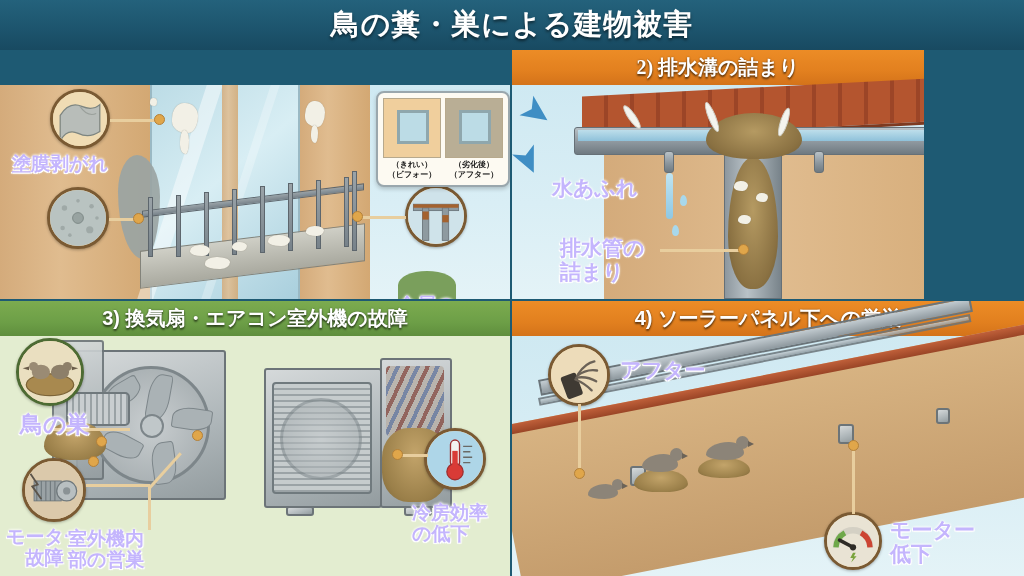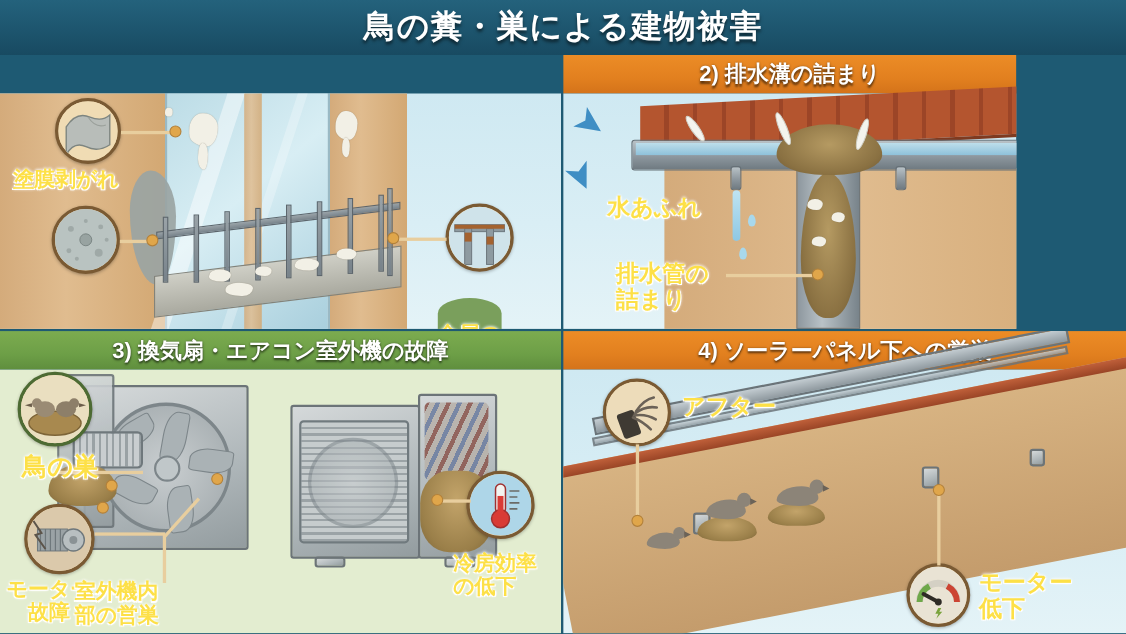--- a/index.html
+++ b/index.html
@@ -17,21 +17,21 @@
     display:flex; align-items:center; justify-content:center;
   }
   .titlebar .t{
     font-size:29px; font-weight:bold; color:#ffffff; letter-spacing:1px;
     text-shadow:0 2px 3px rgba(0,0,0,.55);
   }
 
   
   .panel{ position:absolute; overflow:hidden; }
   .p1{ left:0;   top:50px;  width:510px; height:249px; }
-  .p2{ left:512px; top:50px; width:412px; height:249px; }
+  .p2{ left:512px; top:50px; width:412px; height:249px;font-family:Liberation Serif, serif; }
   .p3{ left:0;   top:301px; width:510px; height:275px; }
   .p4{ left:512px; top:301px; width:512px; height:275px; }
 
   .phead{
     position:absolute; left:0; top:0; width:100%; height:35px;
     display:flex; align-items:center; justify-content:center;
     font-size:20px; font-weight:bold; color:#fff;
     text-shadow:0 2px 2px rgba(0,0,0,.55), 0 0 2px rgba(0,0,0,.4);
   }
   .hgreen{ background:linear-gradient(180deg,#7cab4f 0%,#6d9f47 60%,#5f8e3d 100%); }
@@ -47,21 +47,21 @@
   .wall-tan{ position:absolute; background:linear-gradient(90deg,#d4ab7b,#e0bc8f 40%,#d3a873); }
   .glass{ position:absolute; background:linear-gradient(140deg,#bcdce6,#d8eef4 45%,#a9cfdd); border-left:2px solid #9ab9c4; border-right:2px solid #9ab9c4;}
   .shine{ position:absolute; background:rgba(255,255,255,.45); transform:skewX(-18deg); }
 
   
   .callout{ position:absolute; border-radius:50%; border:3px solid #7a5a33;
             background:#f0dcb4; overflow:hidden; box-shadow:0 1px 3px rgba(0,0,0,.3); }
   .lead{ position:absolute; background:#e8ce9e; height:3px; transform-origin:left center; }
   .dot{ position:absolute; width:11px; height:11px; border-radius:50%; background:#e0a64a; border:1.5px solid #b3813a;}
 
-  .lbl{ position:absolute; font-weight:bold; color:#fde047; line-height:1.12;
+  .lbl{ position:absolute; font-weight:bold; color:#c4b5fd; line-height:1.12;
         text-shadow:0 0 3px #fff,0 0 3px #fff,1px 1px 0 #fff,-1px 1px 0 #fff; white-space:pre-line; }
 
   
   .drop{ position:absolute; background:#f2f0e6; border-radius:48% 52% 40% 60%/55% 45% 60% 40%; box-shadow:0 0 1px rgba(120,110,90,.6);}
 
   
   .rail{ position:absolute; background:linear-gradient(180deg,#9aa3a8,#77828a); border:1px solid #5d666d;}
 
   
   .bacard{ position:absolute; background:#fdfaf2; border:2px solid #9aa7ad; border-radius:8px; padding:5px;
@@ -189,20 +189,36 @@
           <path d="M6 18 h50 v4 h-50z" fill="#a4622f"></path>
           <rect x="16" y="26" width="7" height="9" fill="#a4622f"></rect>
           <rect x="38" y="30" width="7" height="8" fill="#a4622f"></rect>
         </svg>
       </div>
       <div class="lead" style="left:360px;top:131px;width:46px;"></div>
       <div class="dot" style="left:352px;top:126px;"></div>
       <div class="lbl" style="left:398px;top:166px;font-size:19px;text-align:center;margin-top:43px;">金属の
 サビ</div>
 
+      <div class="bacard" style="left:376px;top:6px;">
+        <div class="bacell">
+          <div class="bathumb clean">
+              <div class="bawin"></div>
+            </div>
+          <div class="bacap">（きれい）
+（ビフォー）</div>
+        </div>
+        <div class="bacell">
+          <div class="bathumb dirty">
+              <div class="bawin"></div>
+            </div>
+          <div class="bacap">（劣化後）
+（アフター）</div>
+        </div>
+      </div>
     </div>
   </div>
 
   <div class="panel p2">
     <div class="phead horange">2) 排水溝の詰まり</div>
     <div class="pbody">
       <div class="bg-sky"></div>
 
       <div class="wall-tan" style="left:92px;top:68px;width:420px;height:146px;"></div>
 

